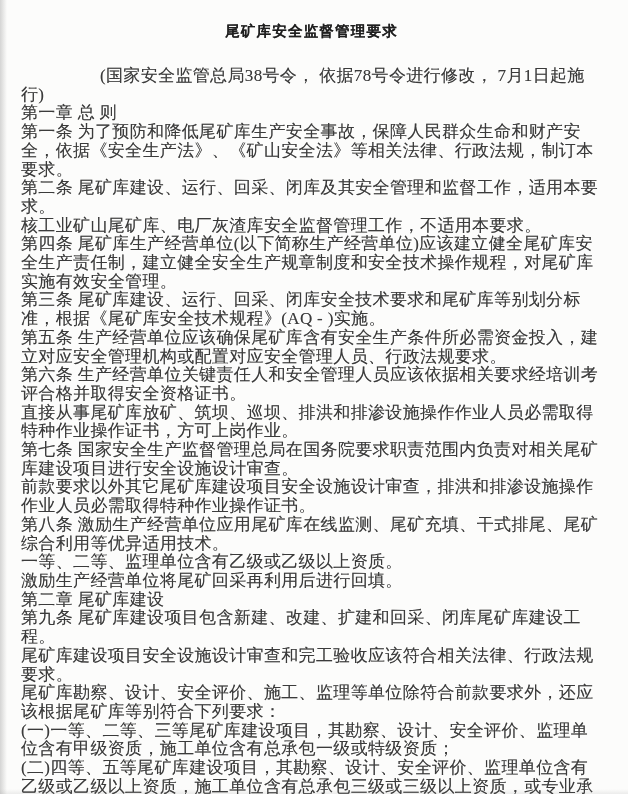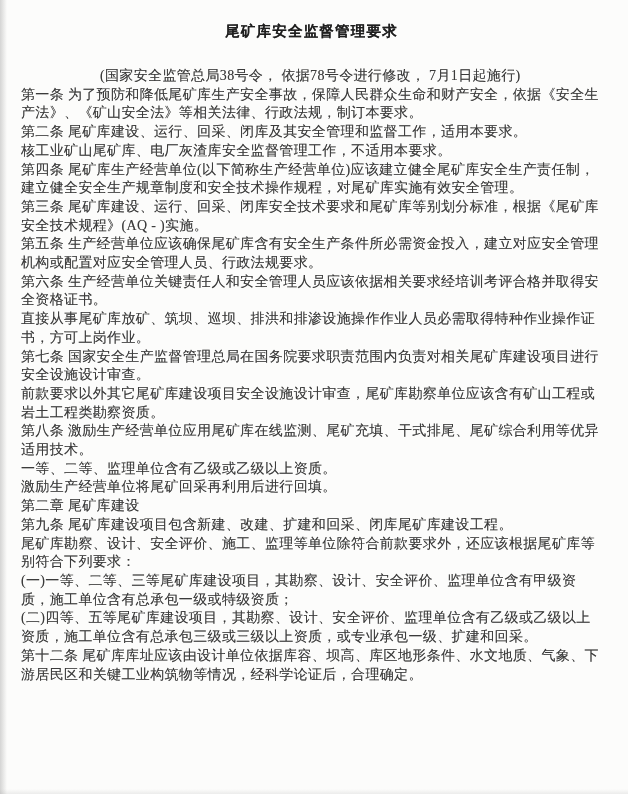--- a/index.html
+++ b/index.html
@@ -39,50 +39,52 @@
     margin: 0 0 26px 0;
     text-align: center;
     font-size: 14.5px;
     font-weight: 700;
     letter-spacing: 1.2px;
     color: #1e1e1e;
     text-shadow: 0 0 0.6px rgba(30,30,30,0.7);
   }
   .para {
     margin: 0;
-    font-size: 14px;
+    font-size: 17px;
     line-height: 18.7px;
     letter-spacing: 0.35px;
     text-shadow: 0 0 0.6px rgba(70,70,70,0.5);
     word-break: break-all;
   }
   .subtitle {
     text-indent: 79px;
   }
 </style>
 </head>
 <body>
 
 <div class="page">
   <h1 class="doc-title">尾矿库安全监督管理要求</h1>
   <p class="para subtitle">(国家安全监管总局38号令， 依据78号令进行修改， 7月1日起施行)</p>
 
+  <p class="para">第一章 总 则</p>
   <p class="para">第一条 为了预防和降低尾矿库生产安全事故，保障人民群众生命和财产安全，依据《安全生产法》、《矿山安全法》等相关法律、行政法规，制订本要求。</p>
   <p class="para">第二条 尾矿库建设、运行、回采、闭库及其安全管理和监督工作，适用本要求。</p>
   <p class="para">核工业矿山尾矿库、电厂灰渣库安全监督管理工作，不适用本要求。</p>
   <p class="para">第四条 尾矿库生产经营单位(以下简称生产经营单位)应该建立健全尾矿库安全生产责任制，建立健全安全生产规章制度和安全技术操作规程，对尾矿库实施有效安全管理。</p>
   <p class="para">第三条 尾矿库建设、运行、回采、闭库安全技术要求和尾矿库等别划分标准，根据《尾矿库安全技术规程》(AQ - )实施。</p>
   <p class="para">第五条 生产经营单位应该确保尾矿库含有安全生产条件所必需资金投入，建立对应安全管理机构或配置对应安全管理人员、行政法规要求。</p>
   <p class="para">第六条 生产经营单位关键责任人和安全管理人员应该依据相关要求经培训考评合格并取得安全资格证书。</p>
   <p class="para">直接从事尾矿库放矿、筑坝、巡坝、排洪和排渗设施操作作业人员必需取得特种作业操作证书，方可上岗作业。</p>
   <p class="para">第七条 国家安全生产监督管理总局在国务院要求职责范围内负责对相关尾矿库建设项目进行安全设施设计审查。</p>
-  <p class="para">前款要求以外其它尾矿库建设项目安全设施设计审查，尾矿库勘察单位应该含有矿山工程或岩土工程类勘察资质。</p>
+  <p class="para">前款要求以外其它尾矿库建设项目安全设施设计审查，排洪和排渗设施操作作业人员必需取得特种作业操作证书。</p>
   <p class="para">第八条 激励生产经营单位应用尾矿库在线监测、尾矿充填、干式排尾、尾矿综合利用等优异适用技术。</p>
   <p class="para">一等、二等、监理单位含有乙级或乙级以上资质。</p>
   <p class="para">激励生产经营单位将尾矿回采再利用后进行回填。</p>
   <p class="para">第二章 尾矿库建设</p>
   <p class="para">第九条 尾矿库建设项目包含新建、改建、扩建和回采、闭库尾矿库建设工程。</p>
+  <p class="para">尾矿库建设项目安全设施设计审查和完工验收应该符合相关法律、行政法规要求。</p>
   <p class="para">尾矿库勘察、设计、安全评价、施工、监理等单位除符合前款要求外，还应该根据尾矿库等别符合下列要求：</p>
   <p class="para">(一)一等、二等、三等尾矿库建设项目，其勘察、设计、安全评价、监理单位含有甲级资质，施工单位含有总承包一级或特级资质；</p>
   <p class="para">(二)四等、五等尾矿库建设项目，其勘察、设计、安全评价、监理单位含有乙级或乙级以上资质，施工单位含有总承包三级或三级以上资质，或专业承包一级、扩建和回采。</p>
   <p class="para">第十二条 尾矿库库址应该由设计单位依据库容、坝高、库区地形条件、水文地质、气象、下游居民区和关键工业构筑物等情况，经科学论证后，合理确定。</p>
 
 </div>
 
 </body></html>

